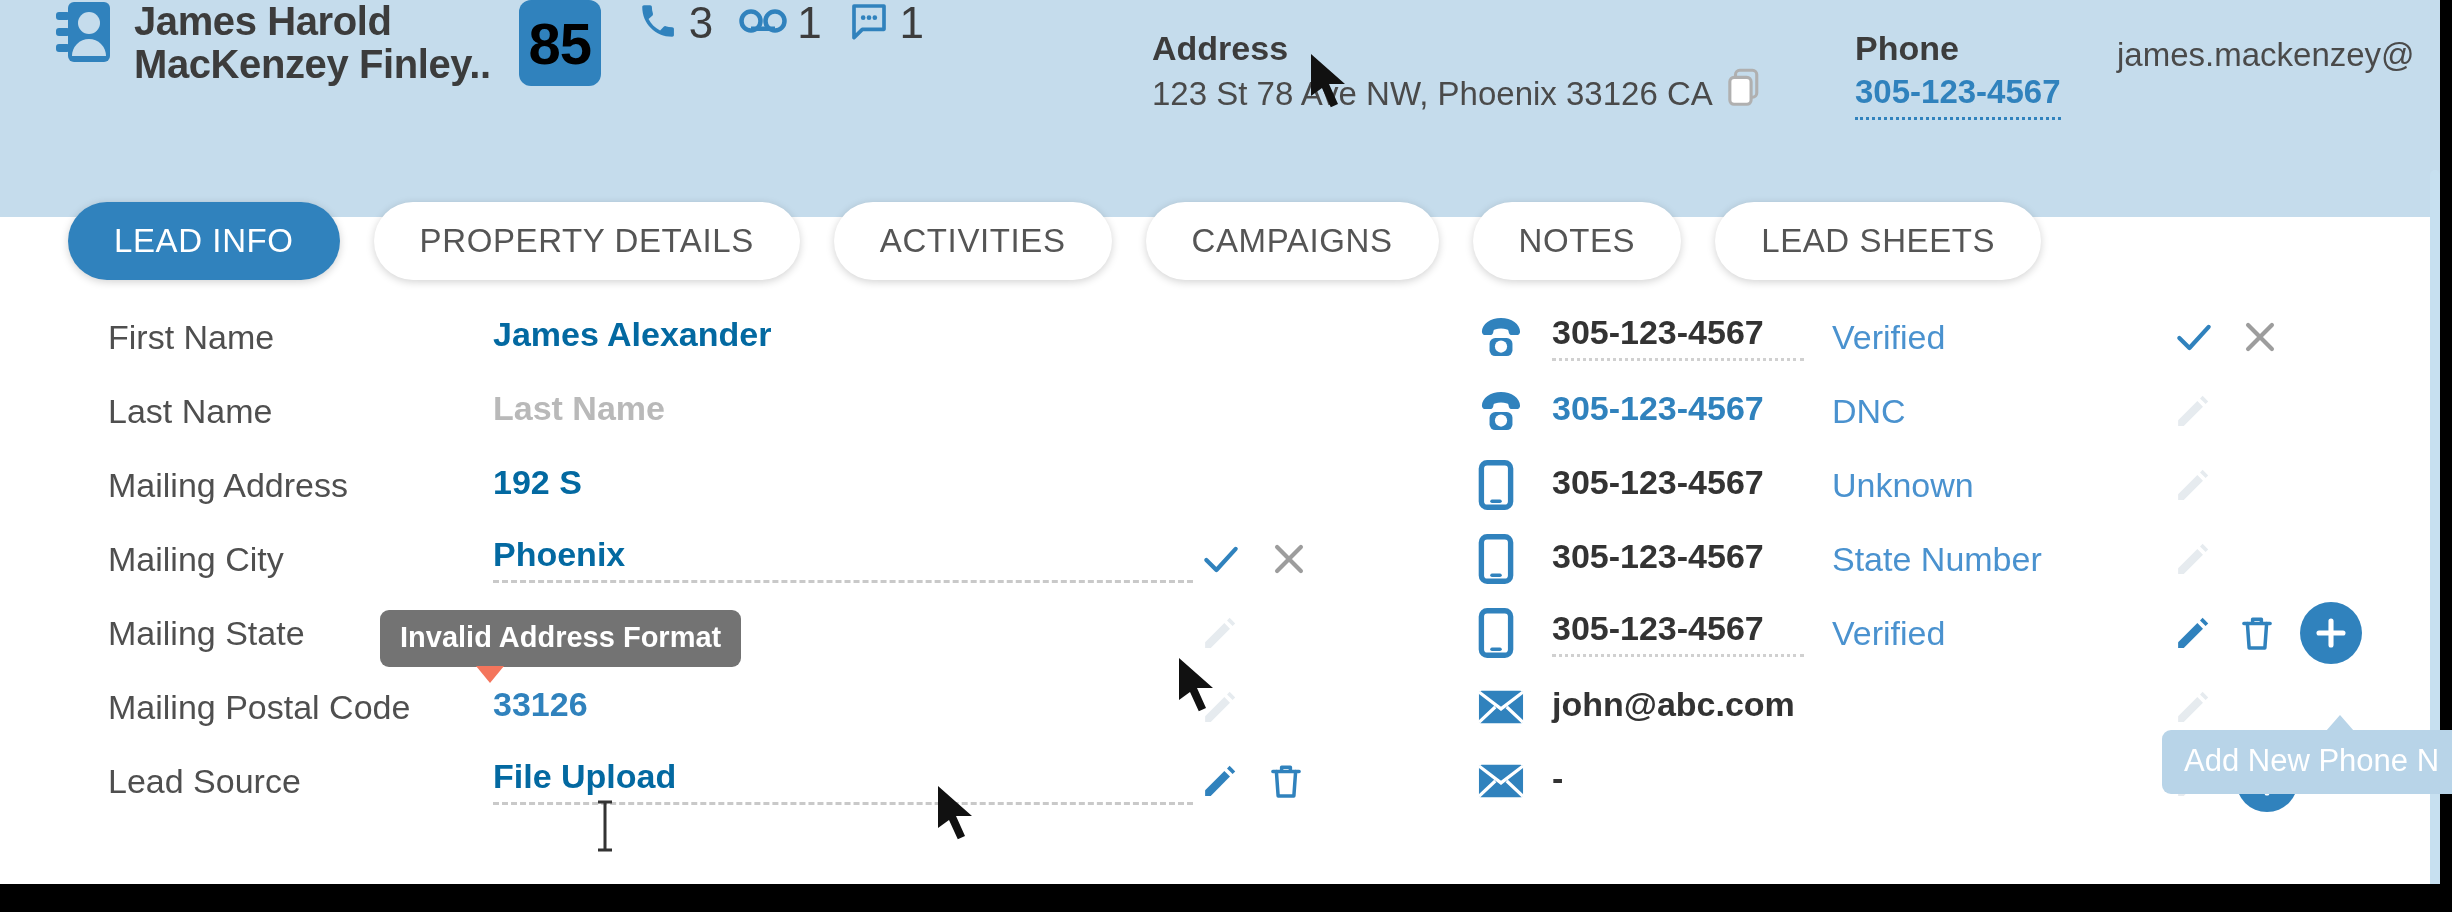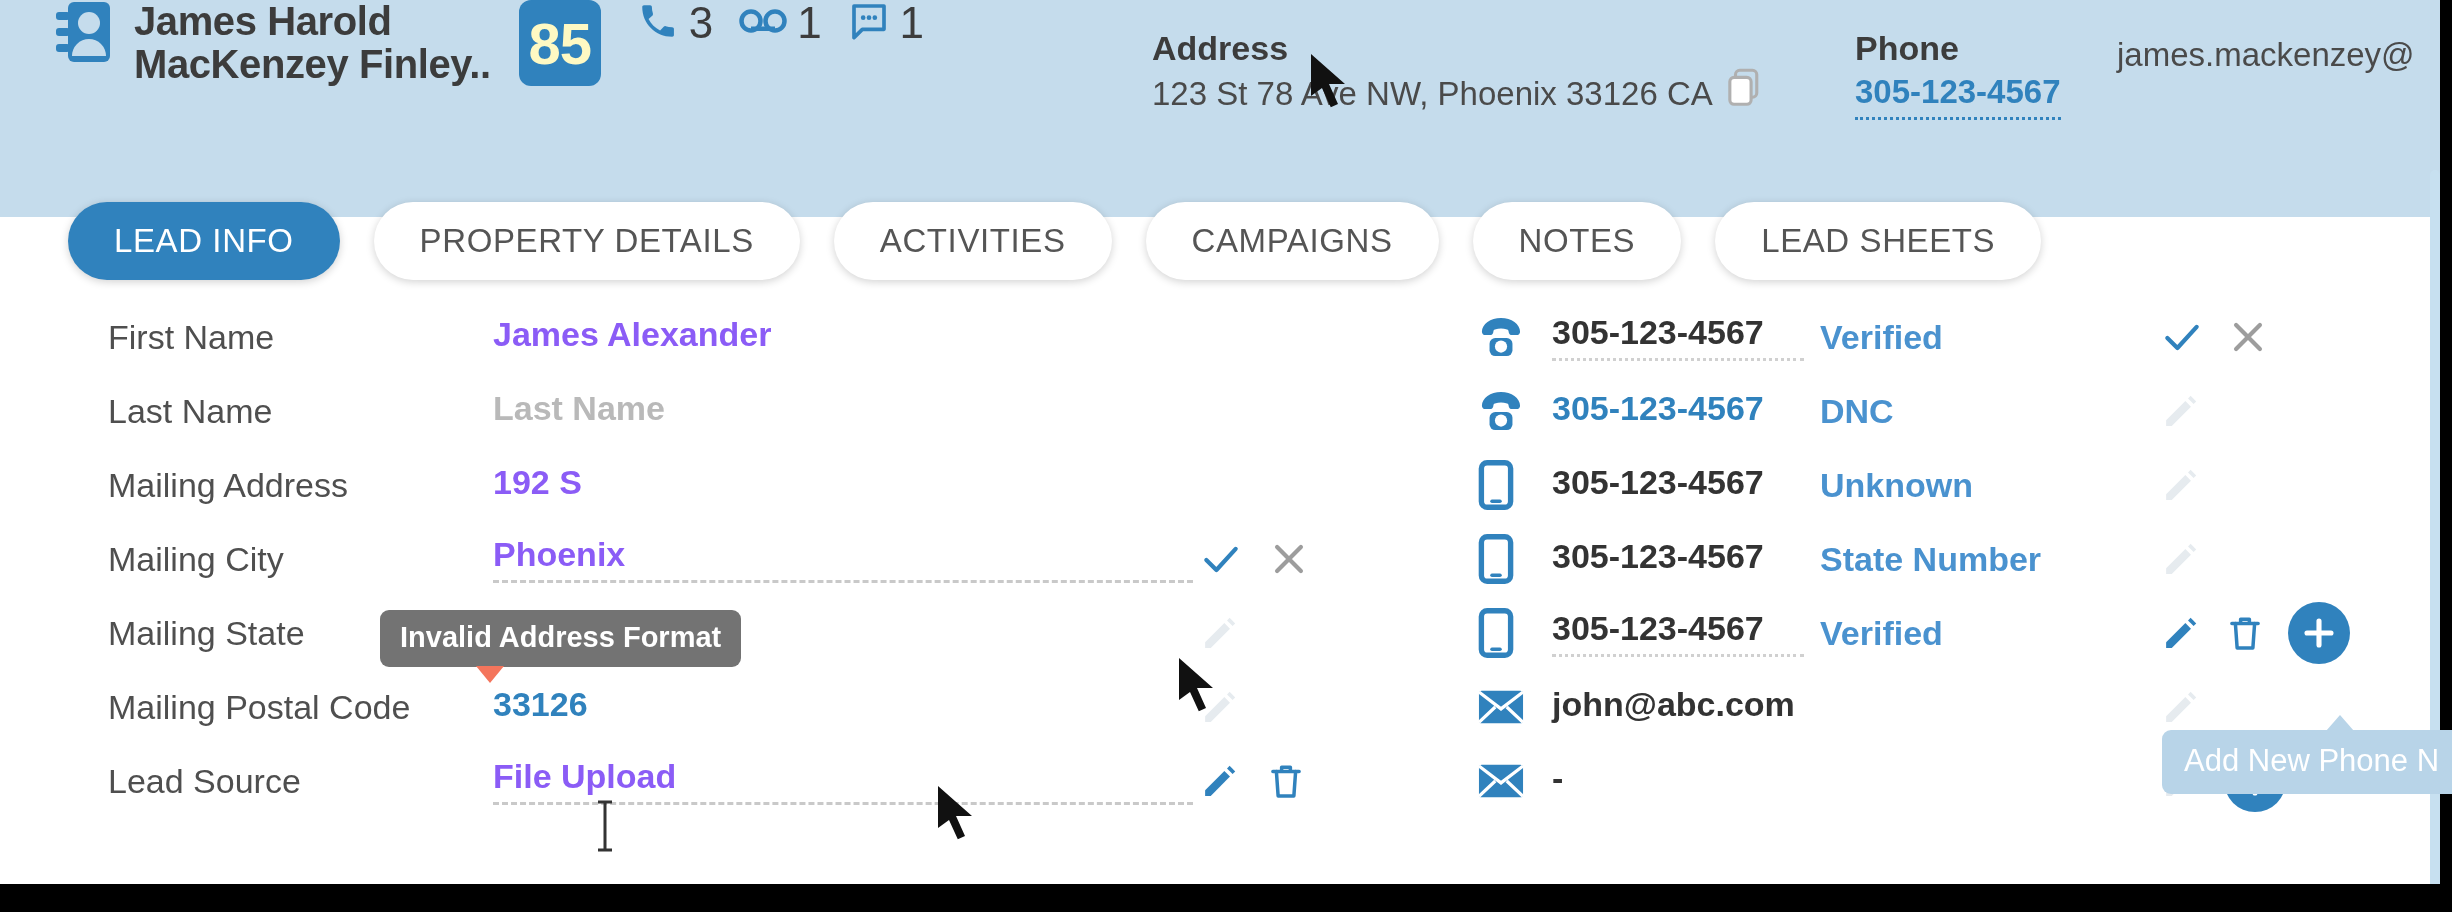--- a/index.html
+++ b/index.html
@@ -38,21 +38,21 @@
     color: #3c3c3c;
     line-height: 1.08;
     letter-spacing: -0.4px;
     white-space: nowrap;
   }
   .hdr-score {
     margin-left: 28px;
     width: 82px; height: 86px;
     background: #3082bd;
     border-radius: 12px;
-    color: #fef9c3;
+    color: #000000;
     font-size: 58px;
     font-weight: bold;
     display: flex; align-items: center; justify-content: center;
     flex: none;
     letter-spacing: -1px;
   }
   .hdr-counts {
     margin-left: 36px;
     display: flex;
     align-items: center;
@@ -131,21 +131,21 @@
   .flabel {
     width: 385px;
     font-size: 34px;
     color: #4f4f4f;
     white-space: nowrap;
   }
   .fvalue {
     width: 700px;
     font-size: 34px;
     font-weight: bold;
-    color: #8b5cf6;
+    color: #0369a1;
     white-space: nowrap;
     position: relative;
     padding-bottom: 6px;
   }
   .fvalue.placeholder { color: #b9b9b9; font-weight: bold; }
   .fvalue.link { color: #3082bd; font-weight: bold; }
   .fvalue.editing { border-bottom: 3px dashed #c9c9c9; }
   .factions {
     display: flex; align-items: center; gap: 24px;
     margin-left: 6px;
@@ -167,23 +167,22 @@
     color: #333;
     white-space: nowrap;
     padding-bottom: 6px;
   }
   .pnum.link { color: #3082bd; }
   .pnum.dashed { border-bottom: 3px dotted #d0d0d0; }
   .pstatus {
     font-size: 34px;
     color: #4a92cf;
     white-space: nowrap;
-    margin-left: 16px;
+    margin-left: 28px;
     width: 330px;
-    font-weight: bold;
   }
   .pactions { display: flex; align-items: center; gap: 22px; margin-left: 10px; }
 
   .icon-btn { display: inline-flex; align-items: center; justify-content: center; }
   .plus-btn {
     width: 62px; height: 62px;
     border-radius: 50%;
     background: #3082bd;
     display: flex; align-items: center; justify-content: center;
     flex: none;

